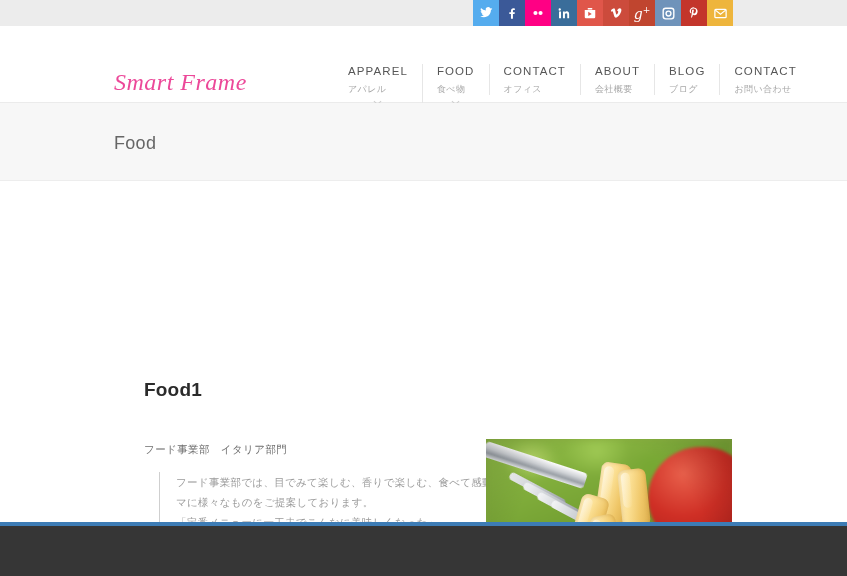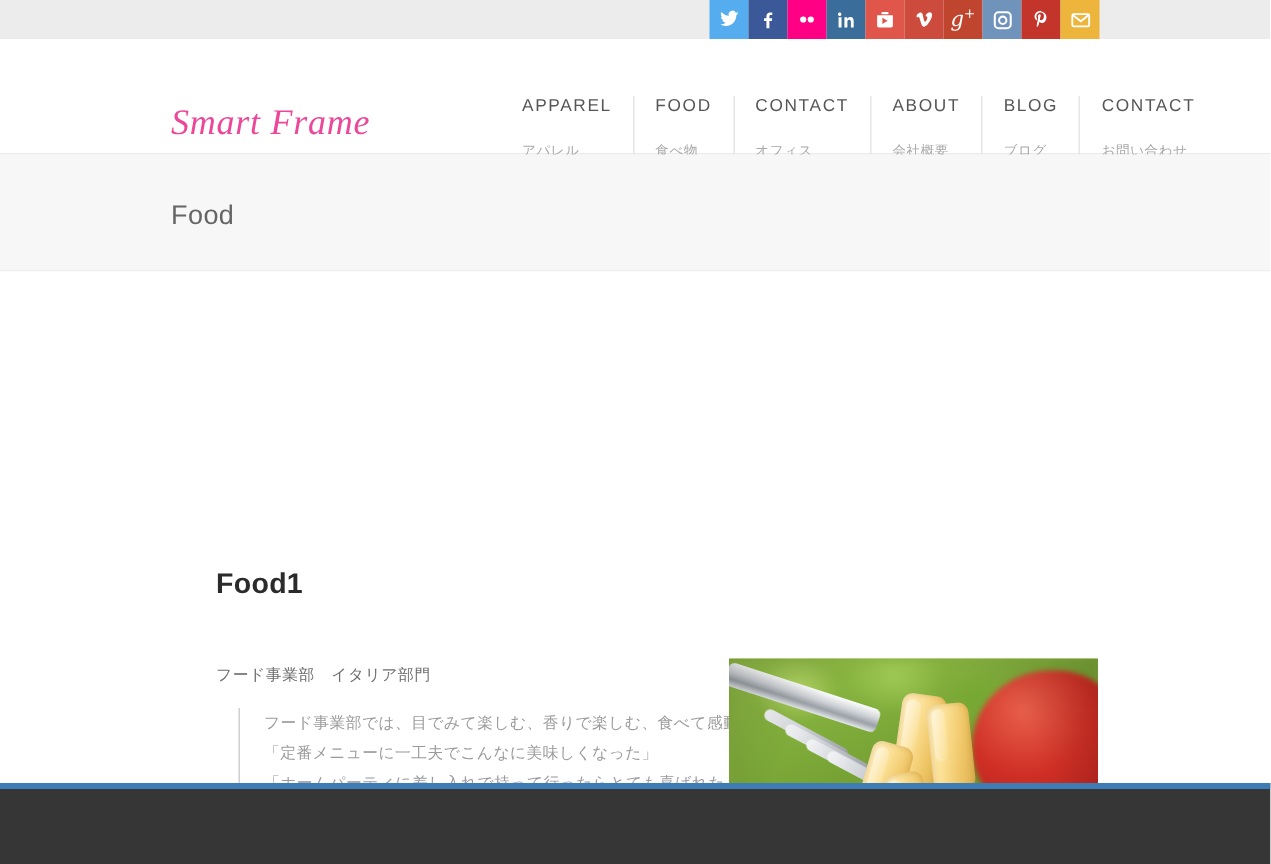--- a/index.html
+++ b/index.html
@@ -65,21 +65,21 @@
   .nav-en{
     display:block;
     font-size:11.5px;
     letter-spacing:1.1px;
     color:#565656;
     line-height:14px;
     white-space:nowrap;
   }
   .nav-jp{
     display:block;
-    margin-top:16px;
+    margin-top:5px;
     font-size:9px;
     color:#a8a8a8;
     line-height:12px;
     white-space:nowrap;
     letter-spacing:.4px;
   }
   .nav-caret{
     display:block;
     margin:5px auto 0;
     width:9px; height:6px;
@@ -356,20 +356,21 @@
   <div class="page-title">Food</div>
 </div>
 
 <div class="main">
 
   <h2 class="content-h2">Food1</h2>
   <div class="subtitle">フード事業部　イタリア部門</div>
 
   <div class="bodyblock">
     <p>フード事業部では、目でみて楽しむ、香りで楽しむ、食べて感動　をテー</p>
+    <p>マに様々なものをご提案しております。</p>
     <p>「定番メニューに一工夫でこんなに美味しくなった」</p>
     <p>「ホームパーティに差し入れで持って行ったらとても喜ばれた！」</p>
     <p>等、たくさんのお声をいただいております。</p>
     <p>初心を忘れずに、常に新しいものに挑戦する。</p>
 
   </div>
 
   <div class="photo">
     <div class="ph-layer ph-bg"></div>
     <div class="ph-layer ph-tomato"></div>

